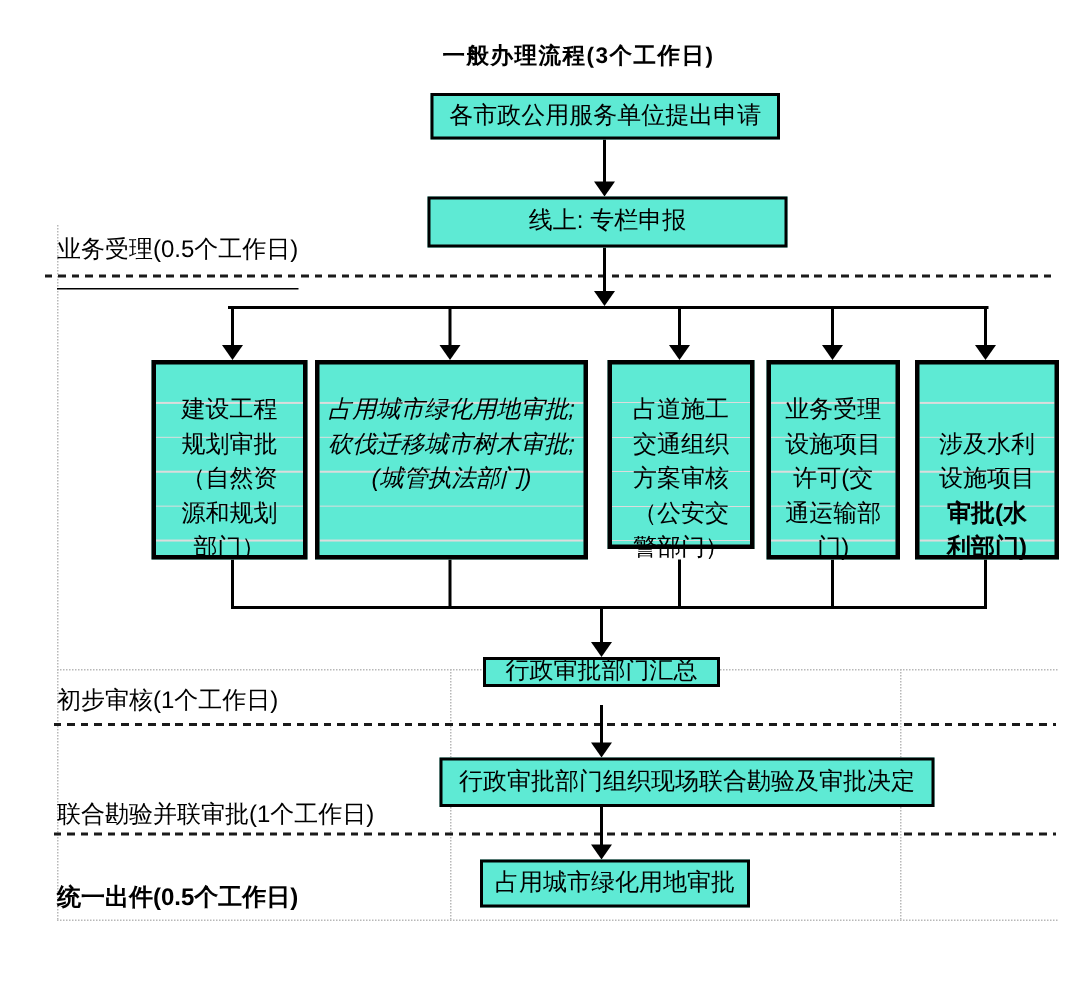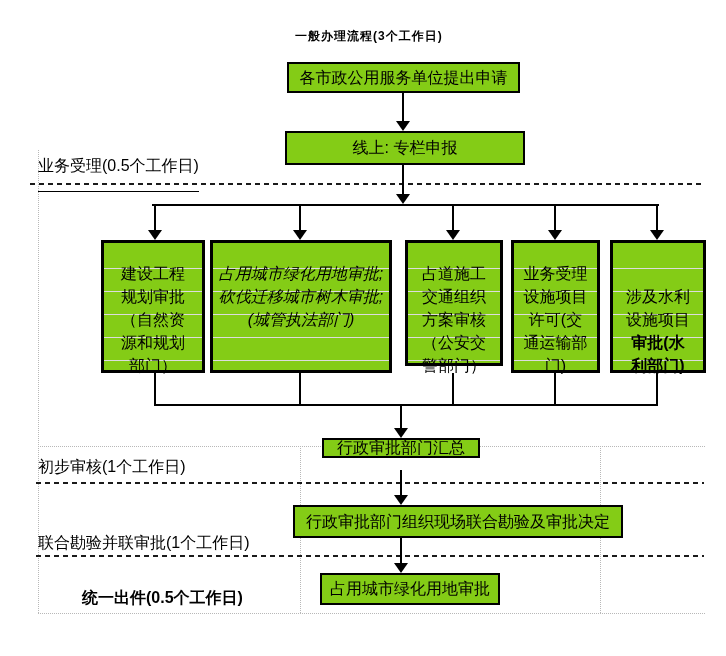--- a/index.html
+++ b/index.html
@@ -1,22 +1,22 @@
 <!DOCTYPE html>
 <html><head>
 <meta charset="utf-8">
 <style>
   html,body{margin:0;padding:0;background:#ffffff;}
   #canvas{
     position:relative;width:726px;height:656px;background:#ffffff;overflow:hidden;
     font-family:"Liberation Sans","DejaVu Sans",sans-serif;color:#000;
   }
-  .title{position:absolute;font-size:12px;font-weight:bold;letter-spacing:1px;white-space:nowrap;}
+  .title{position:absolute;font-size:15px;font-weight:bold;letter-spacing:1px;white-space:nowrap;}
   .box{
-    position:absolute;border:2px solid #000;box-sizing:border-box;background:#84cc16;
+    position:absolute;border:2px solid #000;box-sizing:border-box;background:#5eead4;
     display:flex;align-items:center;justify-content:center;text-align:center;
     font-size:16px;line-height:20px;white-space:nowrap;z-index:3;
   }
   .branch{
     border-width:3px;align-items:flex-start;white-space:pre-line;
     line-height:23px;padding-top:19px;z-index:3;
     background-image:repeating-linear-gradient(to bottom,transparent 0px,transparent 22px,#dcdcdc 22px,#dcdcdc 23px);
     background-position:0 3px;
   }
   .branch .bold-part{font-weight:bold;display:block;}
@@ -51,21 +51,21 @@
 
   <div class="stage underlined" style="left:38px;top:156px;">
     <span>业务受理(0.5个工作日)</span>
   </div>
   <div class="stage" style="left:38px;top:457px;">
     <span>初步审核(1个工作日)</span>
   </div>
   <div class="stage" style="left:38px;top:533px;text-align:right;">
     <span>联合勘验并联审批(1个工作日)</span>
   </div>
-  <div class="stage bold" style="left:38px;top:588px;margin-left:44px;">
+  <div class="stage bold" style="left:38px;top:588px;">
     <span>统一出件(0.5个工作日)</span>
   </div>
 
   <div class="box" style="left:287px;top:62px;width:233px;height:31px;">各市政公用服务单位提出申请</div>
   <div class="box" style="left:285px;top:131px;width:240px;height:34px;">线上: 专栏申报</div>
 
   <div class="vl" style="left:402px;top:93px;height:29px;"></div>
   <div class="ah" style="left:396px;top:121px;"></div>
 
   <div class="vl" style="left:402px;top:165px;height:30px;"></div>

